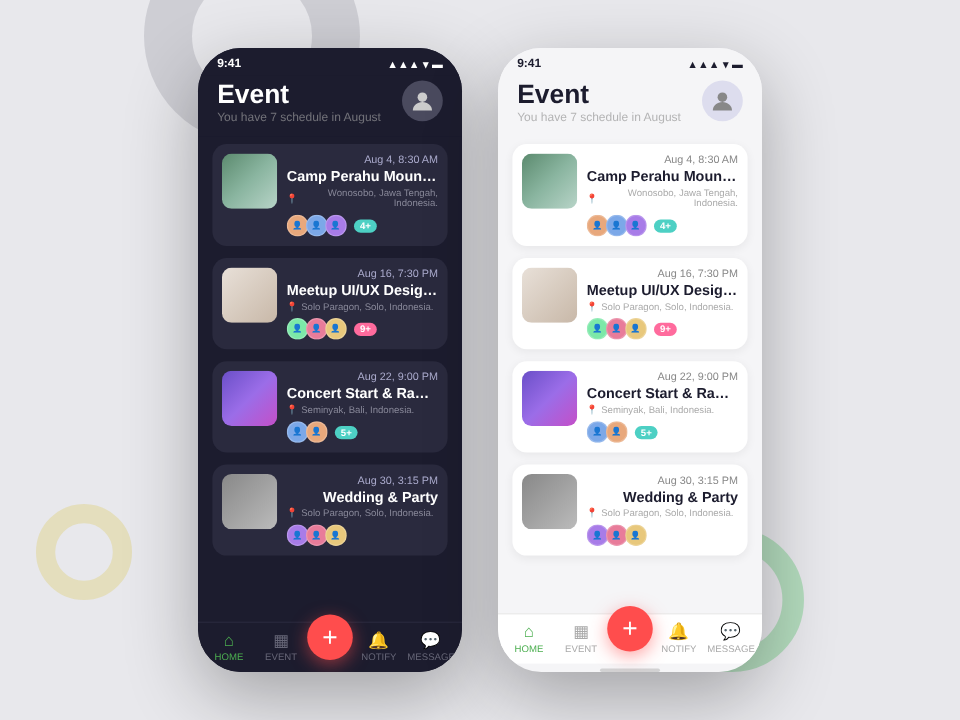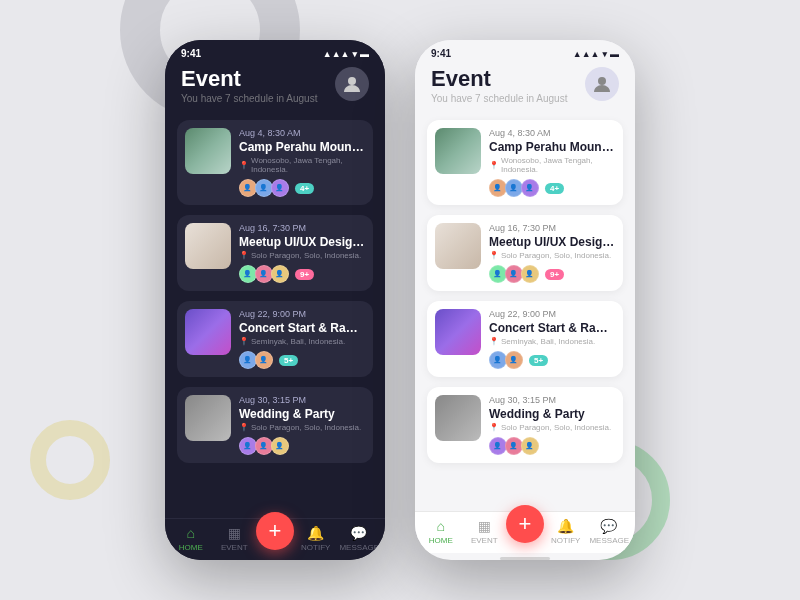--- a/index.html
+++ b/index.html
@@ -223,20 +223,21 @@
     .event-img {
       width: 46px;
       height: 46px;
       border-radius: 8px;
       flex-shrink: 0;
       overflow: hidden;
     }
     .event-info {
       flex: 1;
       min-width: 0;
+      text-align: right;
     }
     .event-date {
       font-size: 9px;
       margin-bottom: 2px;
     }
     .event-title {
       white-space: nowrap;
       overflow: hidden;
       text-overflow: ellipsis;
     }

